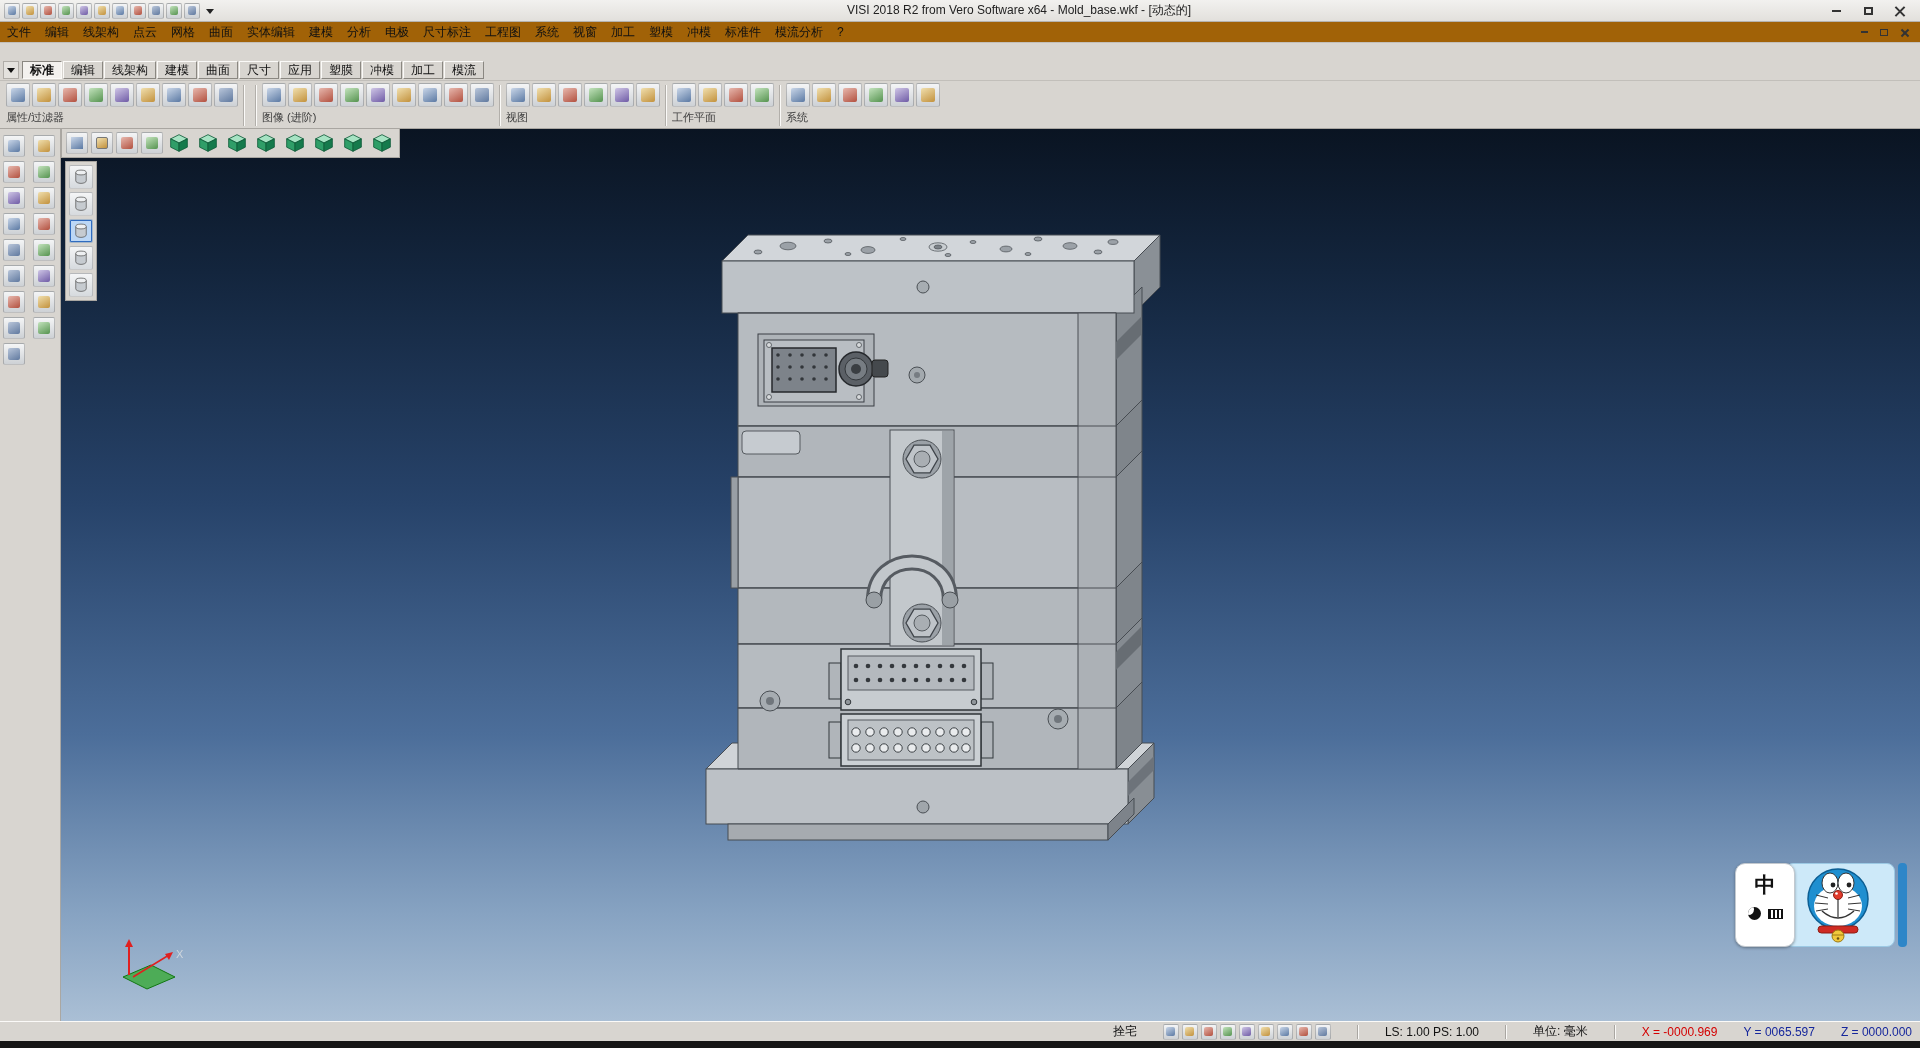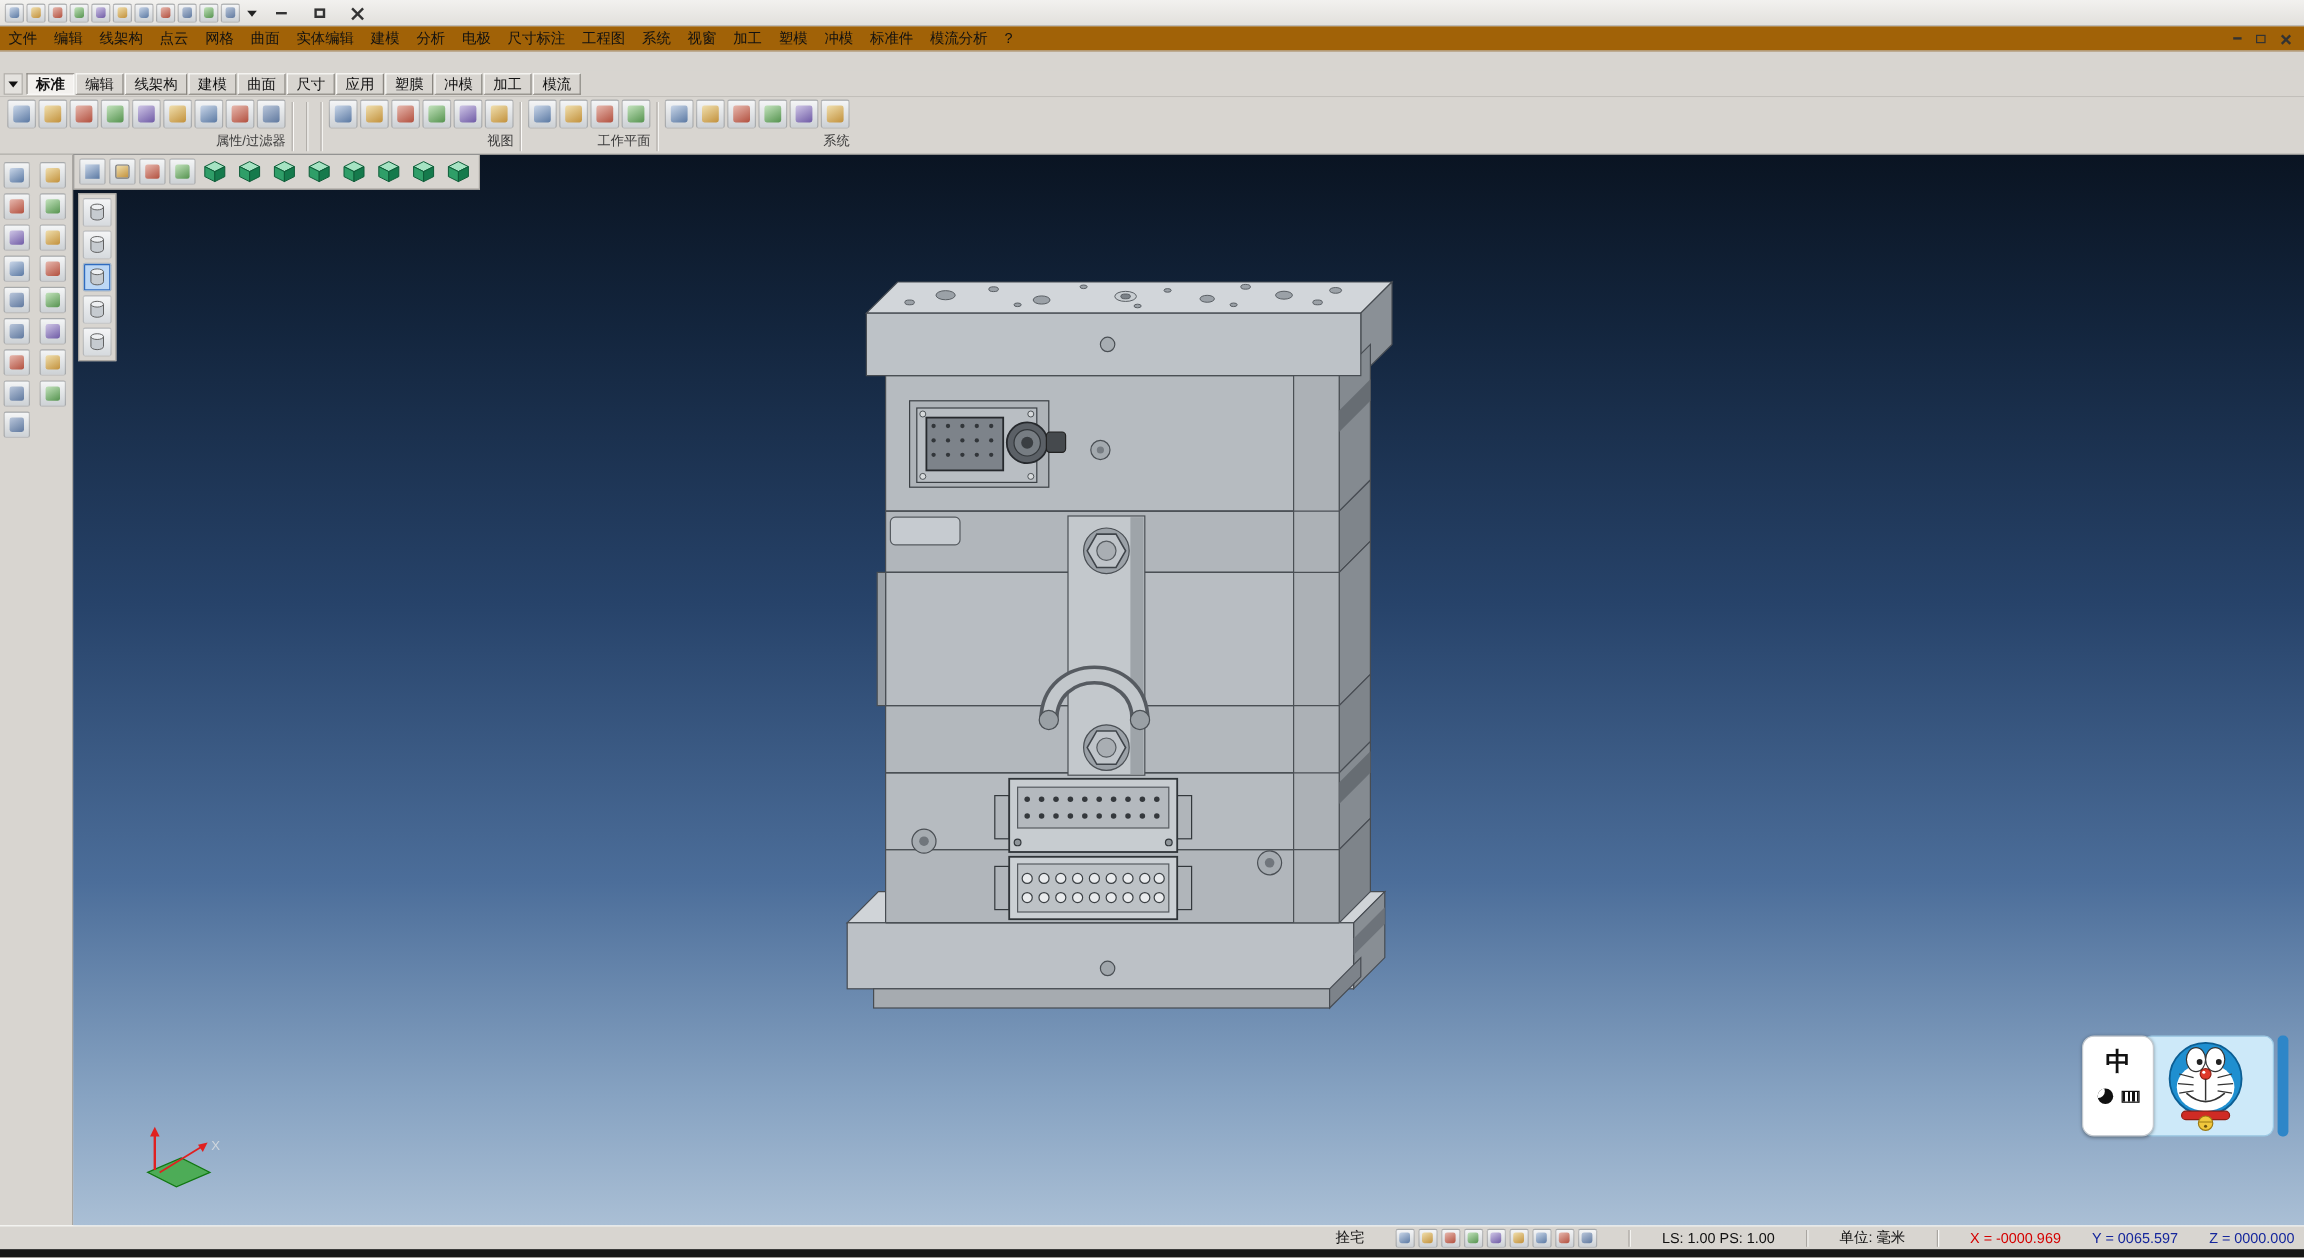--- a/index.html
+++ b/index.html
@@ -32,21 +32,21 @@
   
   .tabbar { height:22px; background:#d8d5d0; display:flex; align-items:center; padding-left:3px; border-bottom:1px solid #c2bfba;margin-top:16px; }
   .tab-overflow { width:16px; height:18px; display:flex; align-items:center; justify-content:center; border:1px solid #b0ada8; background:#e4e2de; margin-right:3px; }
   .tri { width:0; height:0; border:4px solid transparent; border-top:5px solid #111; margin-top:5px; }
   .tabs { display:flex; align-items:flex-end; gap:1px; }
   .tab { height:18px; padding:0 7px; background:#d8d5d0; border:1px solid; border-color:#fbfaf8 #8a8781 #8a8781 #fbfaf8; font-size:12px; }
   .tab-active { background:#f3f1ee; border-color:#8a8781 #fbfaf8 #fbfaf8 #8a8781; font-weight:bold; }
 
   
   .toolbar { height:48px; background:#d8d5d0; display:flex; align-items:stretch; padding:2px 4px 0 6px; border-bottom:1px solid #a9a6a1; }
-  .tgroup { display:flex; flex-direction:column; align-items:flex-end; }
+  .tgroup { display:flex; flex-direction:column; align-items:flex-start; }
   .ticons { display:flex; gap:2px; }
   .tlabel { font-size:11px; color:#3c3c3c; margin-top:3px; }
   .vsep { width:2px; border-left:1px solid #b2afaa; border-right:1px solid #fbfaf8; margin:2px 5px; }
 
   
   .icon { position:relative; width:24px; height:24px; border:1px solid rgba(110,110,110,.4); border-radius:2px; background:linear-gradient(#f4f5f6,#cdd1d5); }
   .icon::after { content:""; position:absolute; inset:18%; border-radius:2px; background:linear-gradient(150deg,#b9c6da,#60799f); }
   .icon-l { width:22px; height:22px; }
   .icon-s { width:16px; height:16px; }
   .icons-row button:nth-of-type(3n+1)::after { background:linear-gradient(150deg,#c9d6e8,#5b79a3); }
@@ -132,20 +132,21 @@
         <button class="icon icon-s" data-name="save-all-icon"></button>
         <button class="icon icon-s" data-name="print-icon"></button>
         <button class="icon icon-s" data-name="print-preview-icon"></button>
         <button class="icon icon-s" data-name="import-icon"></button>
         <button class="icon icon-s" data-name="export-icon"></button>
         <button class="icon icon-s" data-name="undo-icon"></button>
         <button class="icon icon-s" data-name="redo-icon"></button>
         <button class="icon icon-s" data-name="options-icon"></button>
         <button class="icon icon-s" data-name="qat-dropdown"></button>
       </div>
+    <div class="title" data-name="window-title">VISI 2018 R2 from Vero Software x64 - Mold_base.wkf - [动态的]</div>
     <div class="winctl" data-name="window-controls">
       <button class="wbtn" data-name="minimize-button">
           <span class="g-min" data-name="minimize-icon"></span>
         </button>
       <button class="wbtn" data-name="maximize-button">
           <span class="g-max" data-name="maximize-icon"></span>
         </button>
       <button class="wbtn" data-name="close-button">
           <span class="g-close" data-name="close-icon"></span>
         </button>
@@ -219,20 +220,34 @@
           <button class="icon" data-name="funnel-filter-icon"></button>
           <button class="icon" data-name="funnel-filter-add-icon"></button>
           <button class="icon" data-name="selection-filter-icon"></button>
           <button class="icon" data-name="layer-filter-icon"></button>
           <button class="icon" data-name="attribute-eraser-icon"></button>
         </div>
       <div class="tlabel" data-name="toolbar-group-label">属性/过滤器</div>
     </div>
     <div class="vsep" data-name="toolbar-separator"></div>
     <div class="vsep" data-name="toolbar-separator"></div>
+    <div class="tgroup" data-name="toolbar-group-image-advanced">
+      <div class="ticons icons-row">
+          <button class="icon" data-name="render-wireframe-icon"></button>
+          <button class="icon" data-name="render-flat-icon"></button>
+          <button class="icon" data-name="render-gouraud-icon"></button>
+          <button class="icon" data-name="render-texture-icon"></button>
+          <button class="icon" data-name="render-shadow-icon"></button>
+          <button class="icon" data-name="render-reflection-icon"></button>
+          <button class="icon" data-name="render-section-icon"></button>
+          <button class="icon" data-name="render-quality-icon"></button>
+          <button class="icon" data-name="render-photo-icon"></button>
+        </div>
+      <div class="tlabel" data-name="toolbar-group-label">图像 (进阶)</div>
+    </div>
     <div class="vsep" data-name="toolbar-separator"></div>
     <div class="tgroup" data-name="toolbar-group-view">
       <div class="ticons icons-row">
           <button class="icon" data-name="zoom-all-icon"></button>
           <button class="icon" data-name="zoom-window-icon"></button>
           <button class="icon" data-name="zoom-previous-icon"></button>
           <button class="icon" data-name="pan-view-icon"></button>
           <button class="icon" data-name="rotate-view-icon"></button>
           <button class="icon" data-name="view-manager-icon"></button>
         </div>

